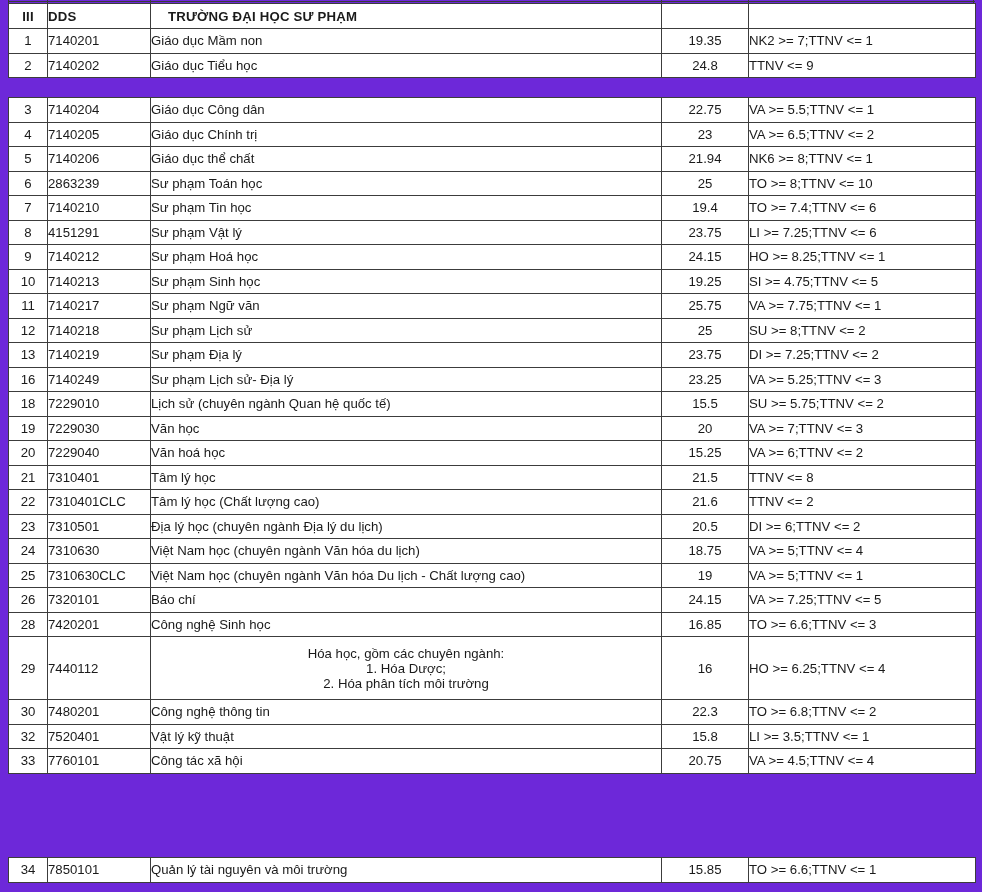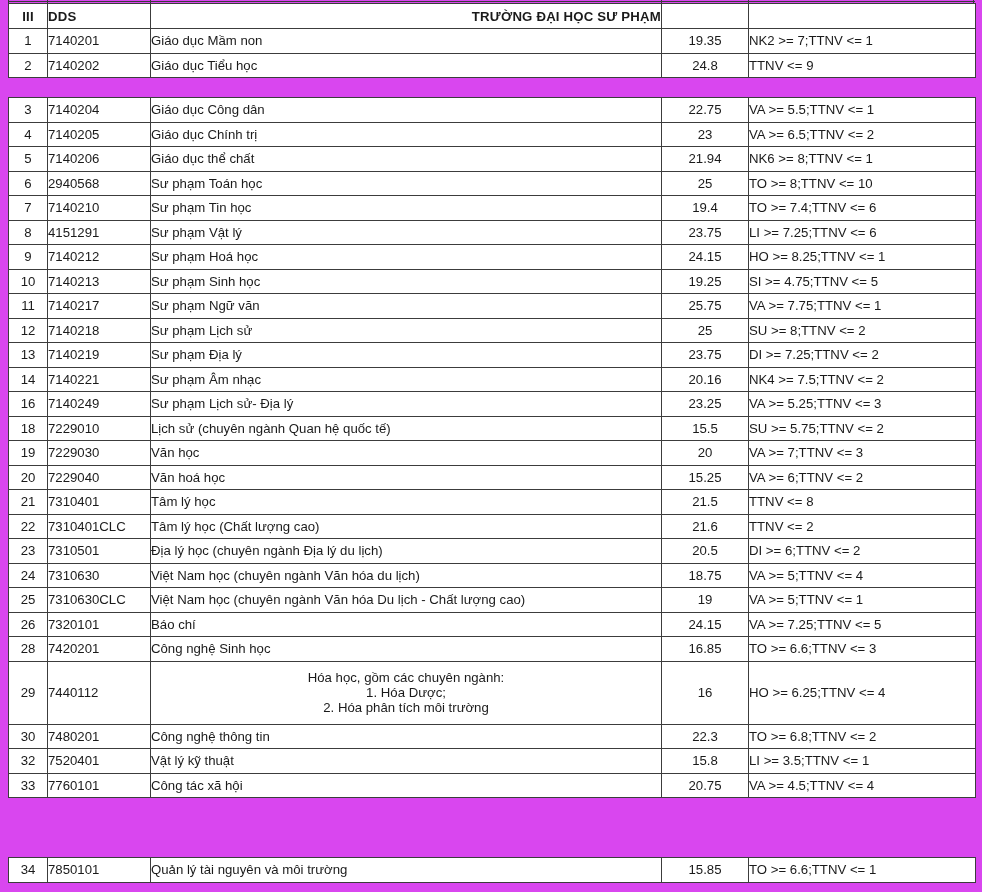--- a/index.html
+++ b/index.html
@@ -12,21 +12,21 @@
     width: 982px;
     height: 892px;
     font-family: "Liberation Sans", "DejaVu Sans", sans-serif;
     color: #1a1a1a;
     overflow: hidden;
   }
   .page {
     position: relative;
     width: 982px;
     height: 892px;
-    background: #d946ef;
+    background: #6d28d9;
   }
 
   
   .top-sliver {
     position: absolute;
     left: 8px;
     top: 0;
     width: 967px;
     height: 3px;
     overflow: hidden;
@@ -100,21 +100,21 @@
     height: 23.5px;
   }
 
   
   tr.hdr td {
     font-weight: bold;
     letter-spacing: 0.2px;
     height: 24px;
   }
   tr.hdr td.stt { text-align: center; }
-  tr.hdr td.name { padding-left: 9px; text-align: right; }
+  tr.hdr td.name { padding-left: 17px; }
 
   
   td.multiline {
     text-align: center;
     padding: 5px 0 5px 9px;
     line-height: 17.5px;
     vertical-align: middle;
   }
   td.tall { height: 62px; }
 
@@ -196,21 +196,21 @@
           </tr>
           <tr>
             <td class="stt">5</td>
             <td class="code">7140206</td>
             <td class="name">Giáo dục thể chất</td>
             <td class="score">21.94</td>
             <td class="cond">NK6 &gt;= 8;TTNV &lt;= 1</td>
           </tr>
           <tr>
             <td class="stt">6</td>
-            <td class="code">2940568</td>
+            <td class="code">2863239</td>
             <td class="name">Sư phạm Toán học</td>
             <td class="score">25</td>
             <td class="cond">TO &gt;= 8;TTNV &lt;= 10</td>
           </tr>
           <tr>
             <td class="stt">7</td>
             <td class="code">7140210</td>
             <td class="name">Sư phạm Tin học</td>
             <td class="score">19.4</td>
             <td class="cond">TO &gt;= 7.4;TTNV &lt;= 6</td>
@@ -249,27 +249,20 @@
             <td class="name">Sư phạm Lịch sử</td>
             <td class="score">25</td>
             <td class="cond">SU &gt;= 8;TTNV &lt;= 2</td>
           </tr>
           <tr>
             <td class="stt">13</td>
             <td class="code">7140219</td>
             <td class="name">Sư phạm Địa lý</td>
             <td class="score">23.75</td>
             <td class="cond">DI &gt;= 7.25;TTNV &lt;= 2</td>
-          </tr>
-          <tr>
-            <td class="stt">14</td>
-            <td class="code">7140221</td>
-            <td class="name">Sư phạm Âm nhạc</td>
-            <td class="score">20.16</td>
-            <td class="cond">NK4 &gt;= 7.5;TTNV &lt;= 2</td>
           </tr>
           <tr>
             <td class="stt">16</td>
             <td class="code">7140249</td>
             <td class="name">Sư phạm Lịch sử- Địa lý</td>
             <td class="score">23.25</td>
             <td class="cond">VA &gt;= 5.25;TTNV &lt;= 3</td>
           </tr>
           <tr>
             <td class="stt">18</td>

